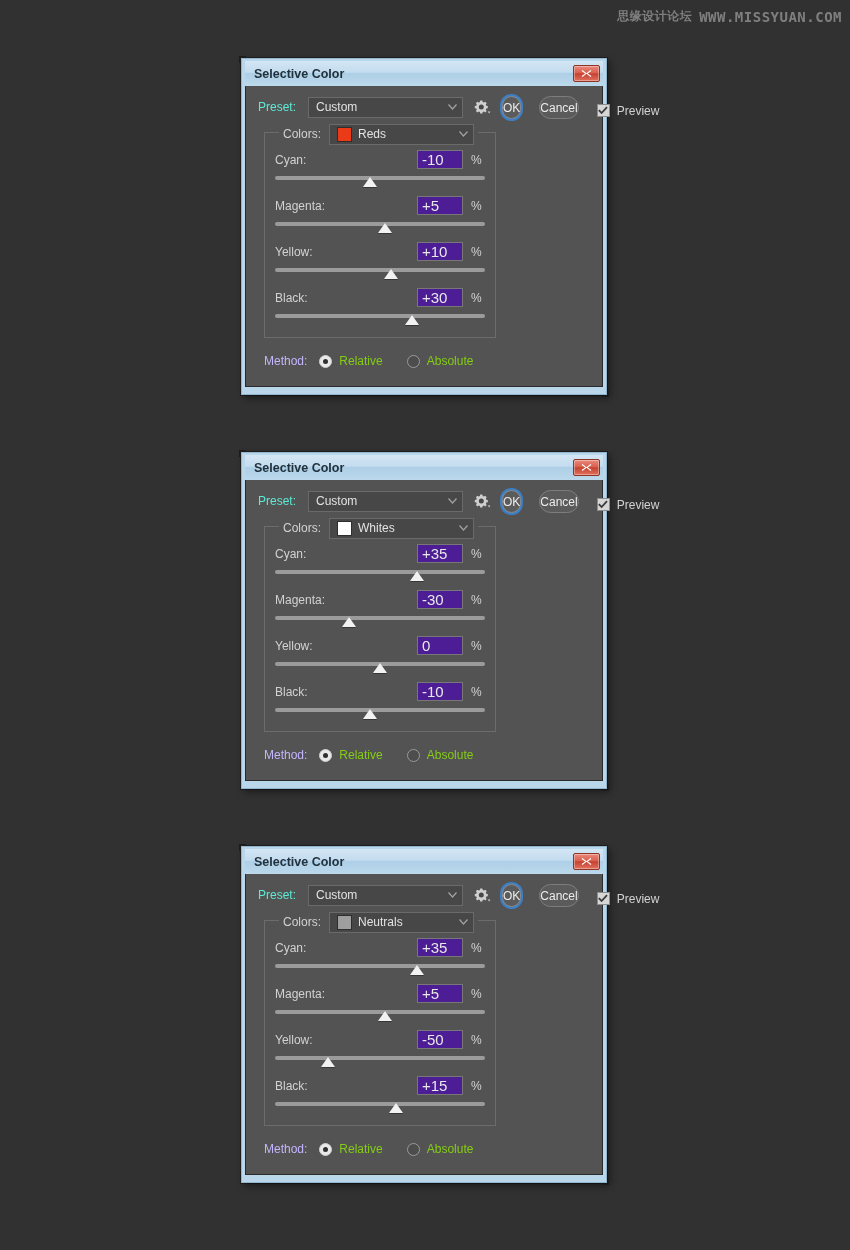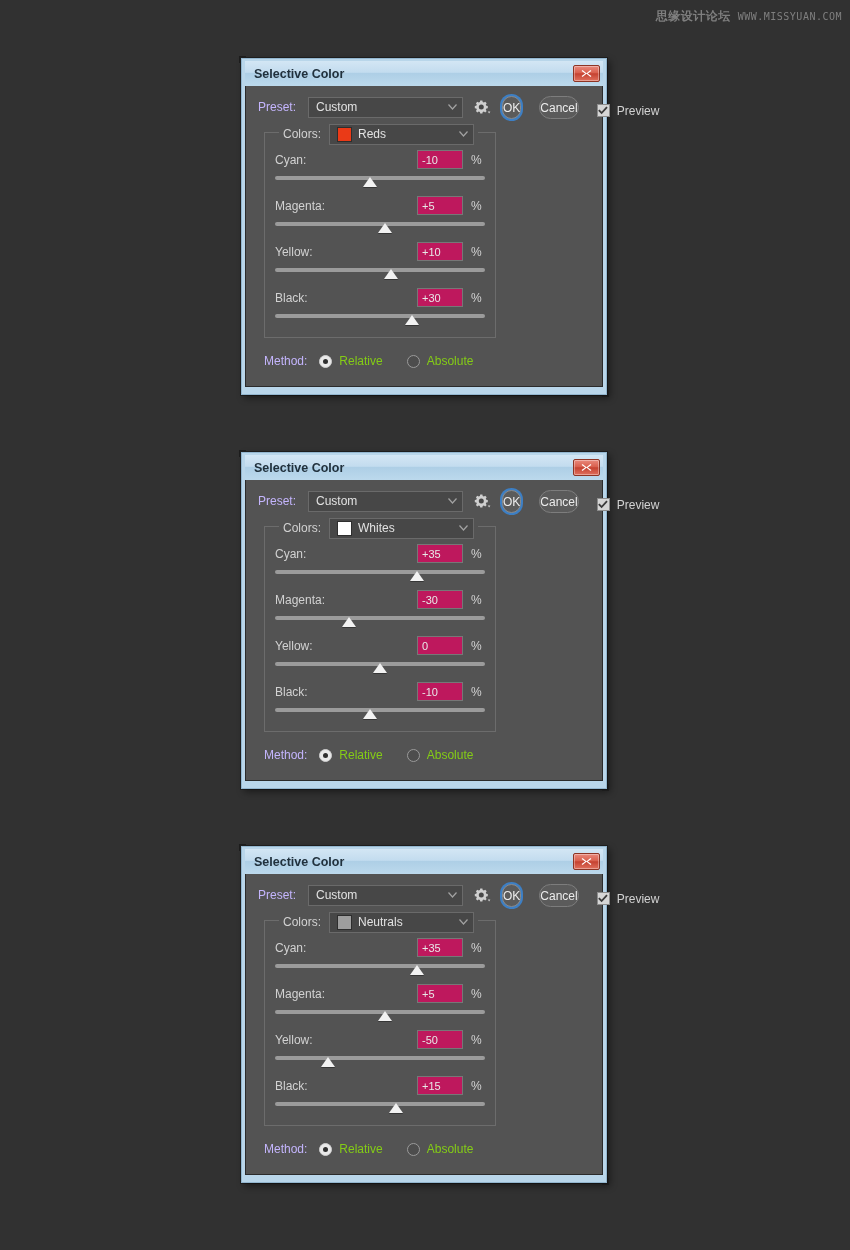--- a/index.html
+++ b/index.html
@@ -12,21 +12,21 @@
   .page { position: relative; width: 850px; height: 1250px; }
 
   
   .watermark {
     position: absolute; top: 8px; right: 8px;
     display: flex; align-items: center; gap: 7px;
     color: #8d8d8d; font-size: 11px; letter-spacing: 0.5px;
     user-select: none; opacity: .85;
   }
   .watermark .cn { font-family: Liberation Sans, sans-serif; font-size: 12px; font-weight: bold; }
-  .watermark .url { font-family: "DejaVu Sans Mono", monospace; font-size: 10px; font-weight: normal; }
+  .watermark .url { font-family: "DejaVu Sans Mono", monospace; font-size: 14px; font-weight: bold; }
 
   
   .dialog {
     position: absolute;
     width: 366px;
     background: #b9d6ea;
     border: 1px solid #93b6cf;
     box-shadow: 0 0 0 1px rgba(0,0,0,.35), 3px 3px 7px rgba(0,0,0,.45);
     padding: 2px 3px 7px 3px;
   }
@@ -59,21 +59,21 @@
   .body {
     background: #535353;
     border: 1px solid #2b2b2b;
     border-top: none;
     padding: 10px 12px 12px 12px;
     position: relative;
   }
 
   
   .preset-row { display: flex; align-items: center; height: 22px; margin-bottom: 14px; }
-  .label { color: #c4b5fd; font-size: 12px; }
+  .label { color: #5eead4; font-size: 12px; }
   .preset-label { width: 50px; }
 
   .select {
     height: 21px; background: #474747; border: 1px solid #6a6a6a;
     color: #e2e2e2; font-size: 12px;
     display: flex; align-items: center; padding: 0 2px 0 7px;
     position: relative; cursor: pointer;
   }
   .select .sel-text { flex: 1; white-space: nowrap; }
   .chev { width: 16px; display: flex; align-items: center; justify-content: center; opacity: .7; }
@@ -118,22 +118,22 @@
   .colors-select { width: 145px; }
   .swatch { width: 15px; height: 15px; border: 1px solid #2e2e2e; margin-right: 6px; flex: none; }
 
   
   .slider-block { margin-bottom: 8px; }
   .slider-block:last-child { margin-bottom: 0; }
   .sl-head { display: flex; align-items: center; height: 21px; }
   .sl-name { color: #d2d2d2; font-size: 12px; flex: 1; white-space: nowrap; }
   .numfield {
     width: 46px; height: 19px;
-    background: #be185d; border: 1px solid #777777;
-    color: #e8e8e8; font-size: 11px;
+    background: #4c1d95; border: 1px solid #777777;
+    color: #e8e8e8; font-size: 15px;
     display: flex; align-items: center; padding-left: 4px;
     cursor: text;
   }
   .pct { color: #d2d2d2; font-size: 12px; margin-left: 8px; width: 14px; }
   .track-wrap { position: relative; height: 14px; margin-top: 3px; }
   .track {
     position: absolute; top: 3px; left: 0; right: 0; height: 4px;
     background: #9b9b9b; border-radius: 2px;
   }
   .thumb {

